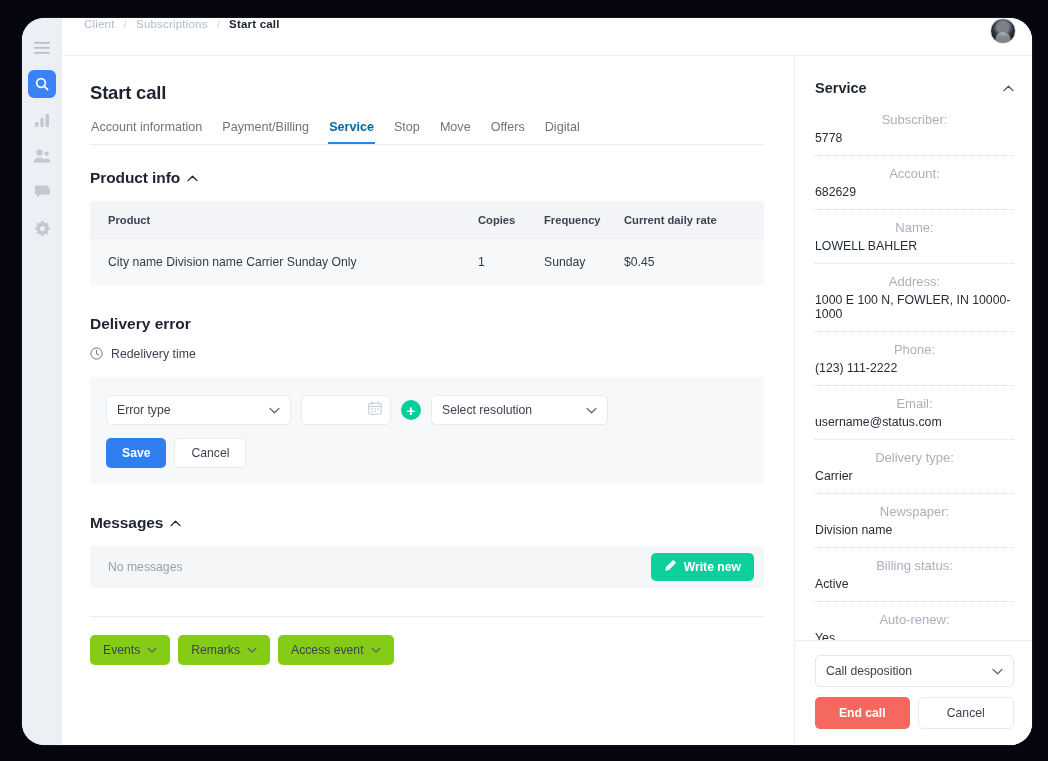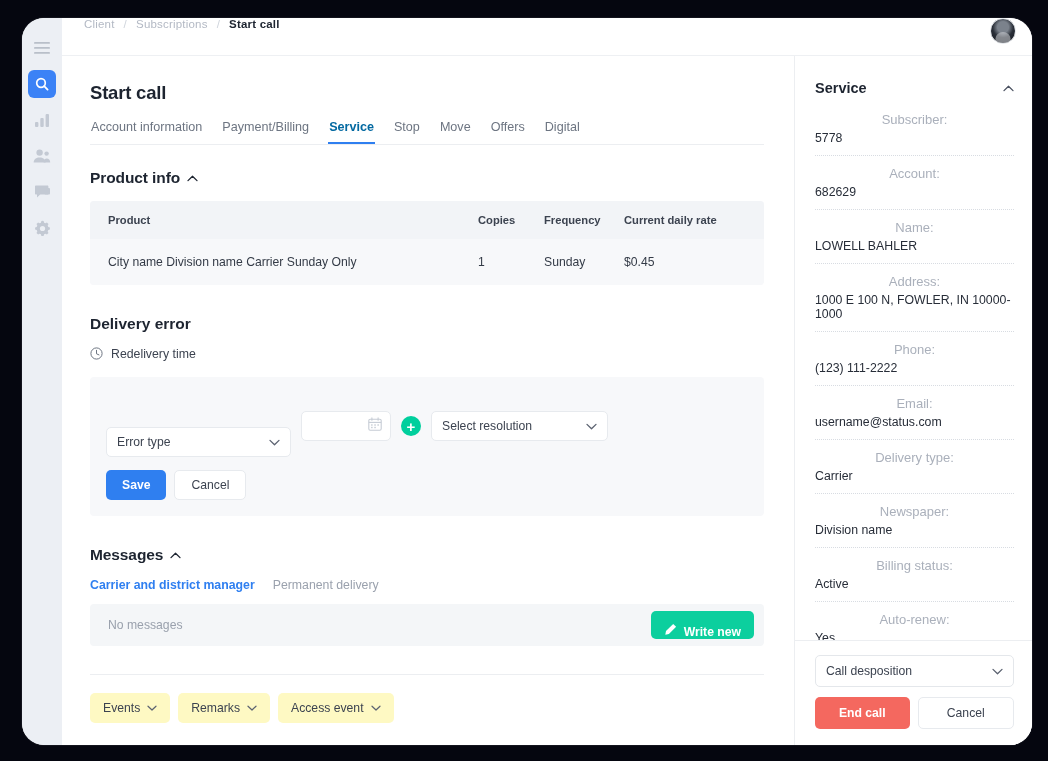--- a/index.html
+++ b/index.html
@@ -147,21 +147,21 @@
   .form-card {
     background: #f7f8fa; border-radius: 4px;
     padding: 18px 16px 16px 16px;
   }
   .form-row { display: flex; align-items: center; gap: 10px; }
   .sel {
     height: 30px; background: #fff; border: 1px solid #e7eaee; border-radius: 5px;
     display: flex; align-items: center; justify-content: space-between;
     padding: 0 10px; font-size: 12.2px; color: #3c4350; cursor: pointer;
   }
-  .sel.err { width: 185px; margin-top: 32px; }
+  .sel.err { width: 185px; }
   .sel.res { width: 177px; }
   .date-in {
     width: 90px; height: 30px; background: #fff; border: 1px solid #e7eaee;
     border-radius: 5px; display: flex; align-items: center; justify-content: flex-end;
     padding: 0 8px; cursor: text;
   }
   .plus {
     width: 20px; height: 20px; border-radius: 50%; background: #00cf9d;
     display: flex; align-items: center; justify-content: center;
     color: #fff; font-size: 15px; line-height: 1; cursor: pointer; font-weight: bold;
@@ -182,27 +182,27 @@
   .subtab.active { color: #2f7ff0; font-weight: bold; }
   .msg-card {
     background: #f4f6f8; border-radius: 4px; height: 42px;
     display: flex; align-items: center; justify-content: space-between;
     padding: 0 10px 0 18px;
   }
   .msg-empty { font-size: 12.2px; color: #9aa1ad; }
   .btn-green {
     background: #0ccf9e; color: #fff; font-weight: bold; font-size: 12.2px;
     height: 28px; border-radius: 5px; padding: 0 13px;
-    display: flex; align-items: flex-end; gap: 7px; cursor: pointer;
+    display: flex; align-items: center; gap: 7px; cursor: pointer;
   }
 
   .divider { border-top: 1px solid #eceef1; margin: 28px 0 18px 0; }
   .pill-row { display: flex; gap: 8px; }
   .pill {
-    background: #fef9c3; border-radius: 5px; height: 30px;
+    background: #84cc16; border-radius: 5px; height: 30px;
     display: flex; align-items: center; gap: 7px;
     padding: 0 13px; font-size: 12.2px; color: #3c4350; cursor: pointer;
   }
 
   
   .panel {
     width: 238px; flex-shrink: 0;
     border-left: 1px solid #eceef1;
     display: flex; flex-direction: column;
     background: #fff;
@@ -408,24 +408,20 @@
         <div class="block-gap">
           <div class="sec-head">
             <span>Messages</span>
             <span class="caret">
               <svg width="11" height="7" viewBox="0 0 11 7">
                   <polyline points="1,5.6 5.5,1.2 10,5.6" fill="none" stroke="#1d2430" stroke-width="1.3" stroke-linecap="round" stroke-linejoin="round"></polyline>
                 </svg>
             </span>
           </div>
 
-          <div class="subtabs">
-            <div class="subtab active">Carrier and district manager</div>
-            <div class="subtab">Permanent delivery</div>
-          </div>
 
           <div class="msg-card">
             <div class="msg-empty">No messages</div>
             <div class="btn-green">
               <span>
                 <svg width="13" height="13" viewBox="0 0 13 13">
                   <path d="M9.2 0.9l2.9 2.9-7.2 7.2-3.6.7.7-3.6z" fill="#fff"></path>
                 </svg>
               </span>
               <span>Write new</span>

